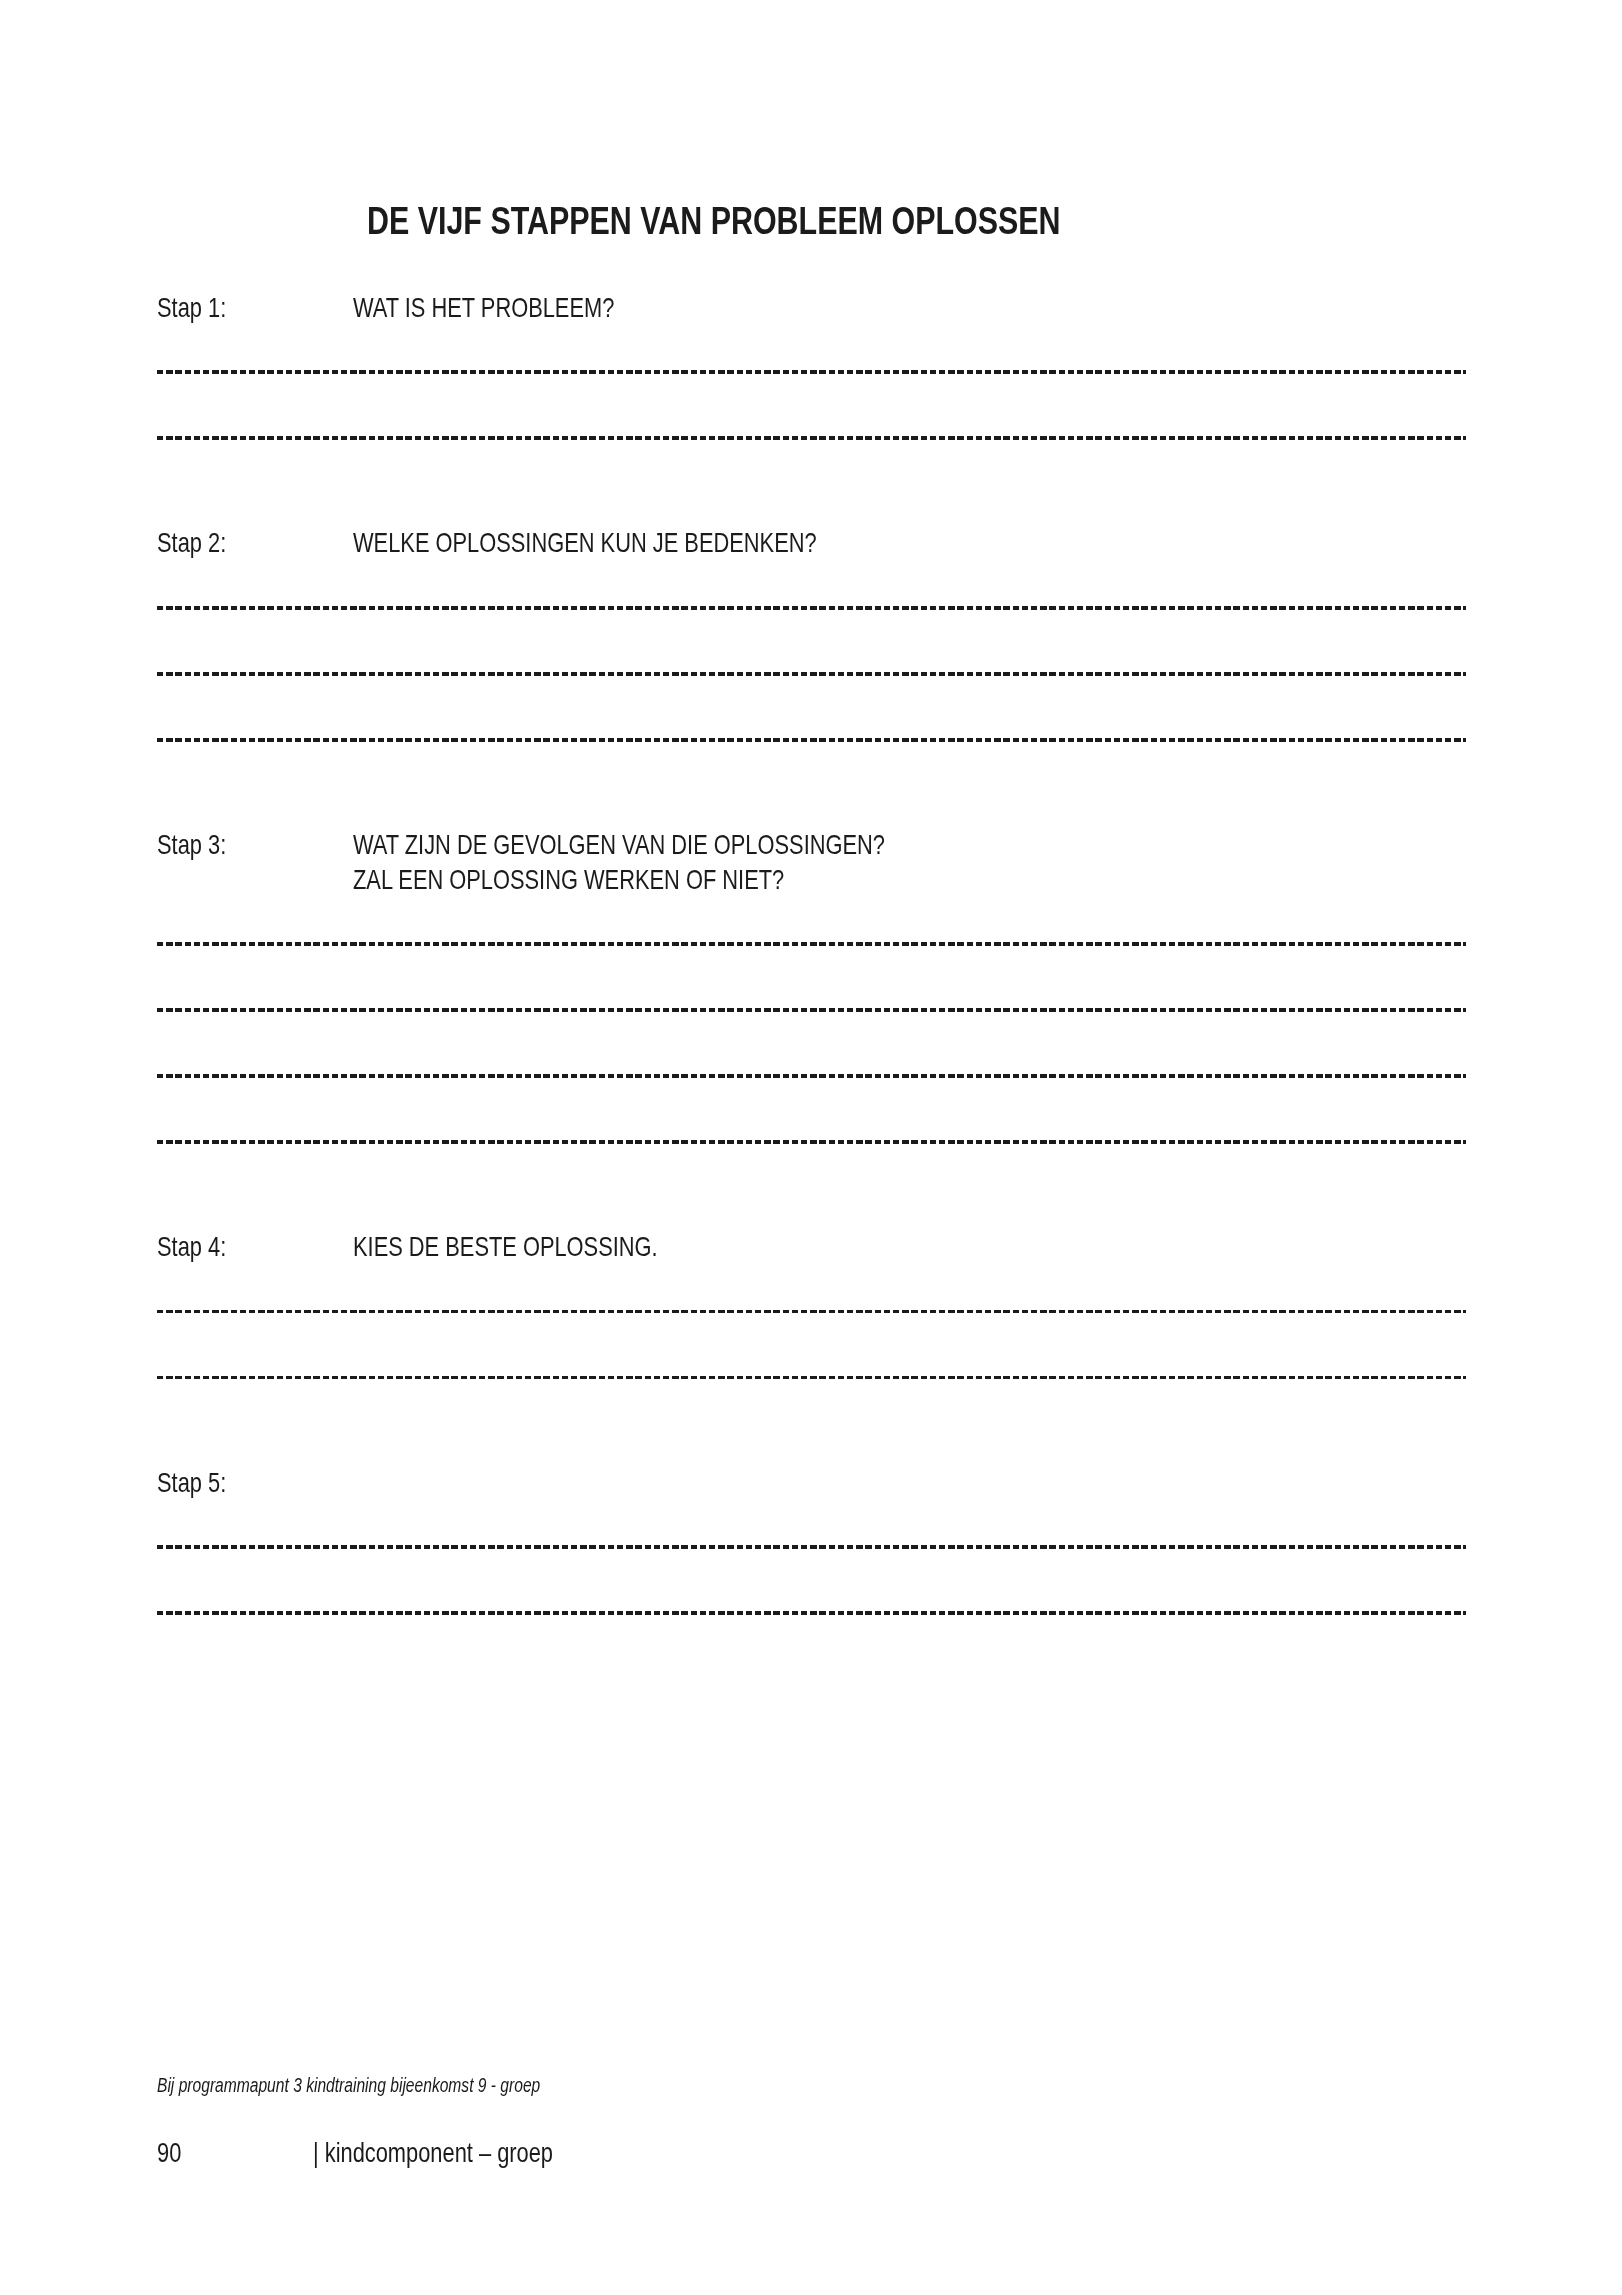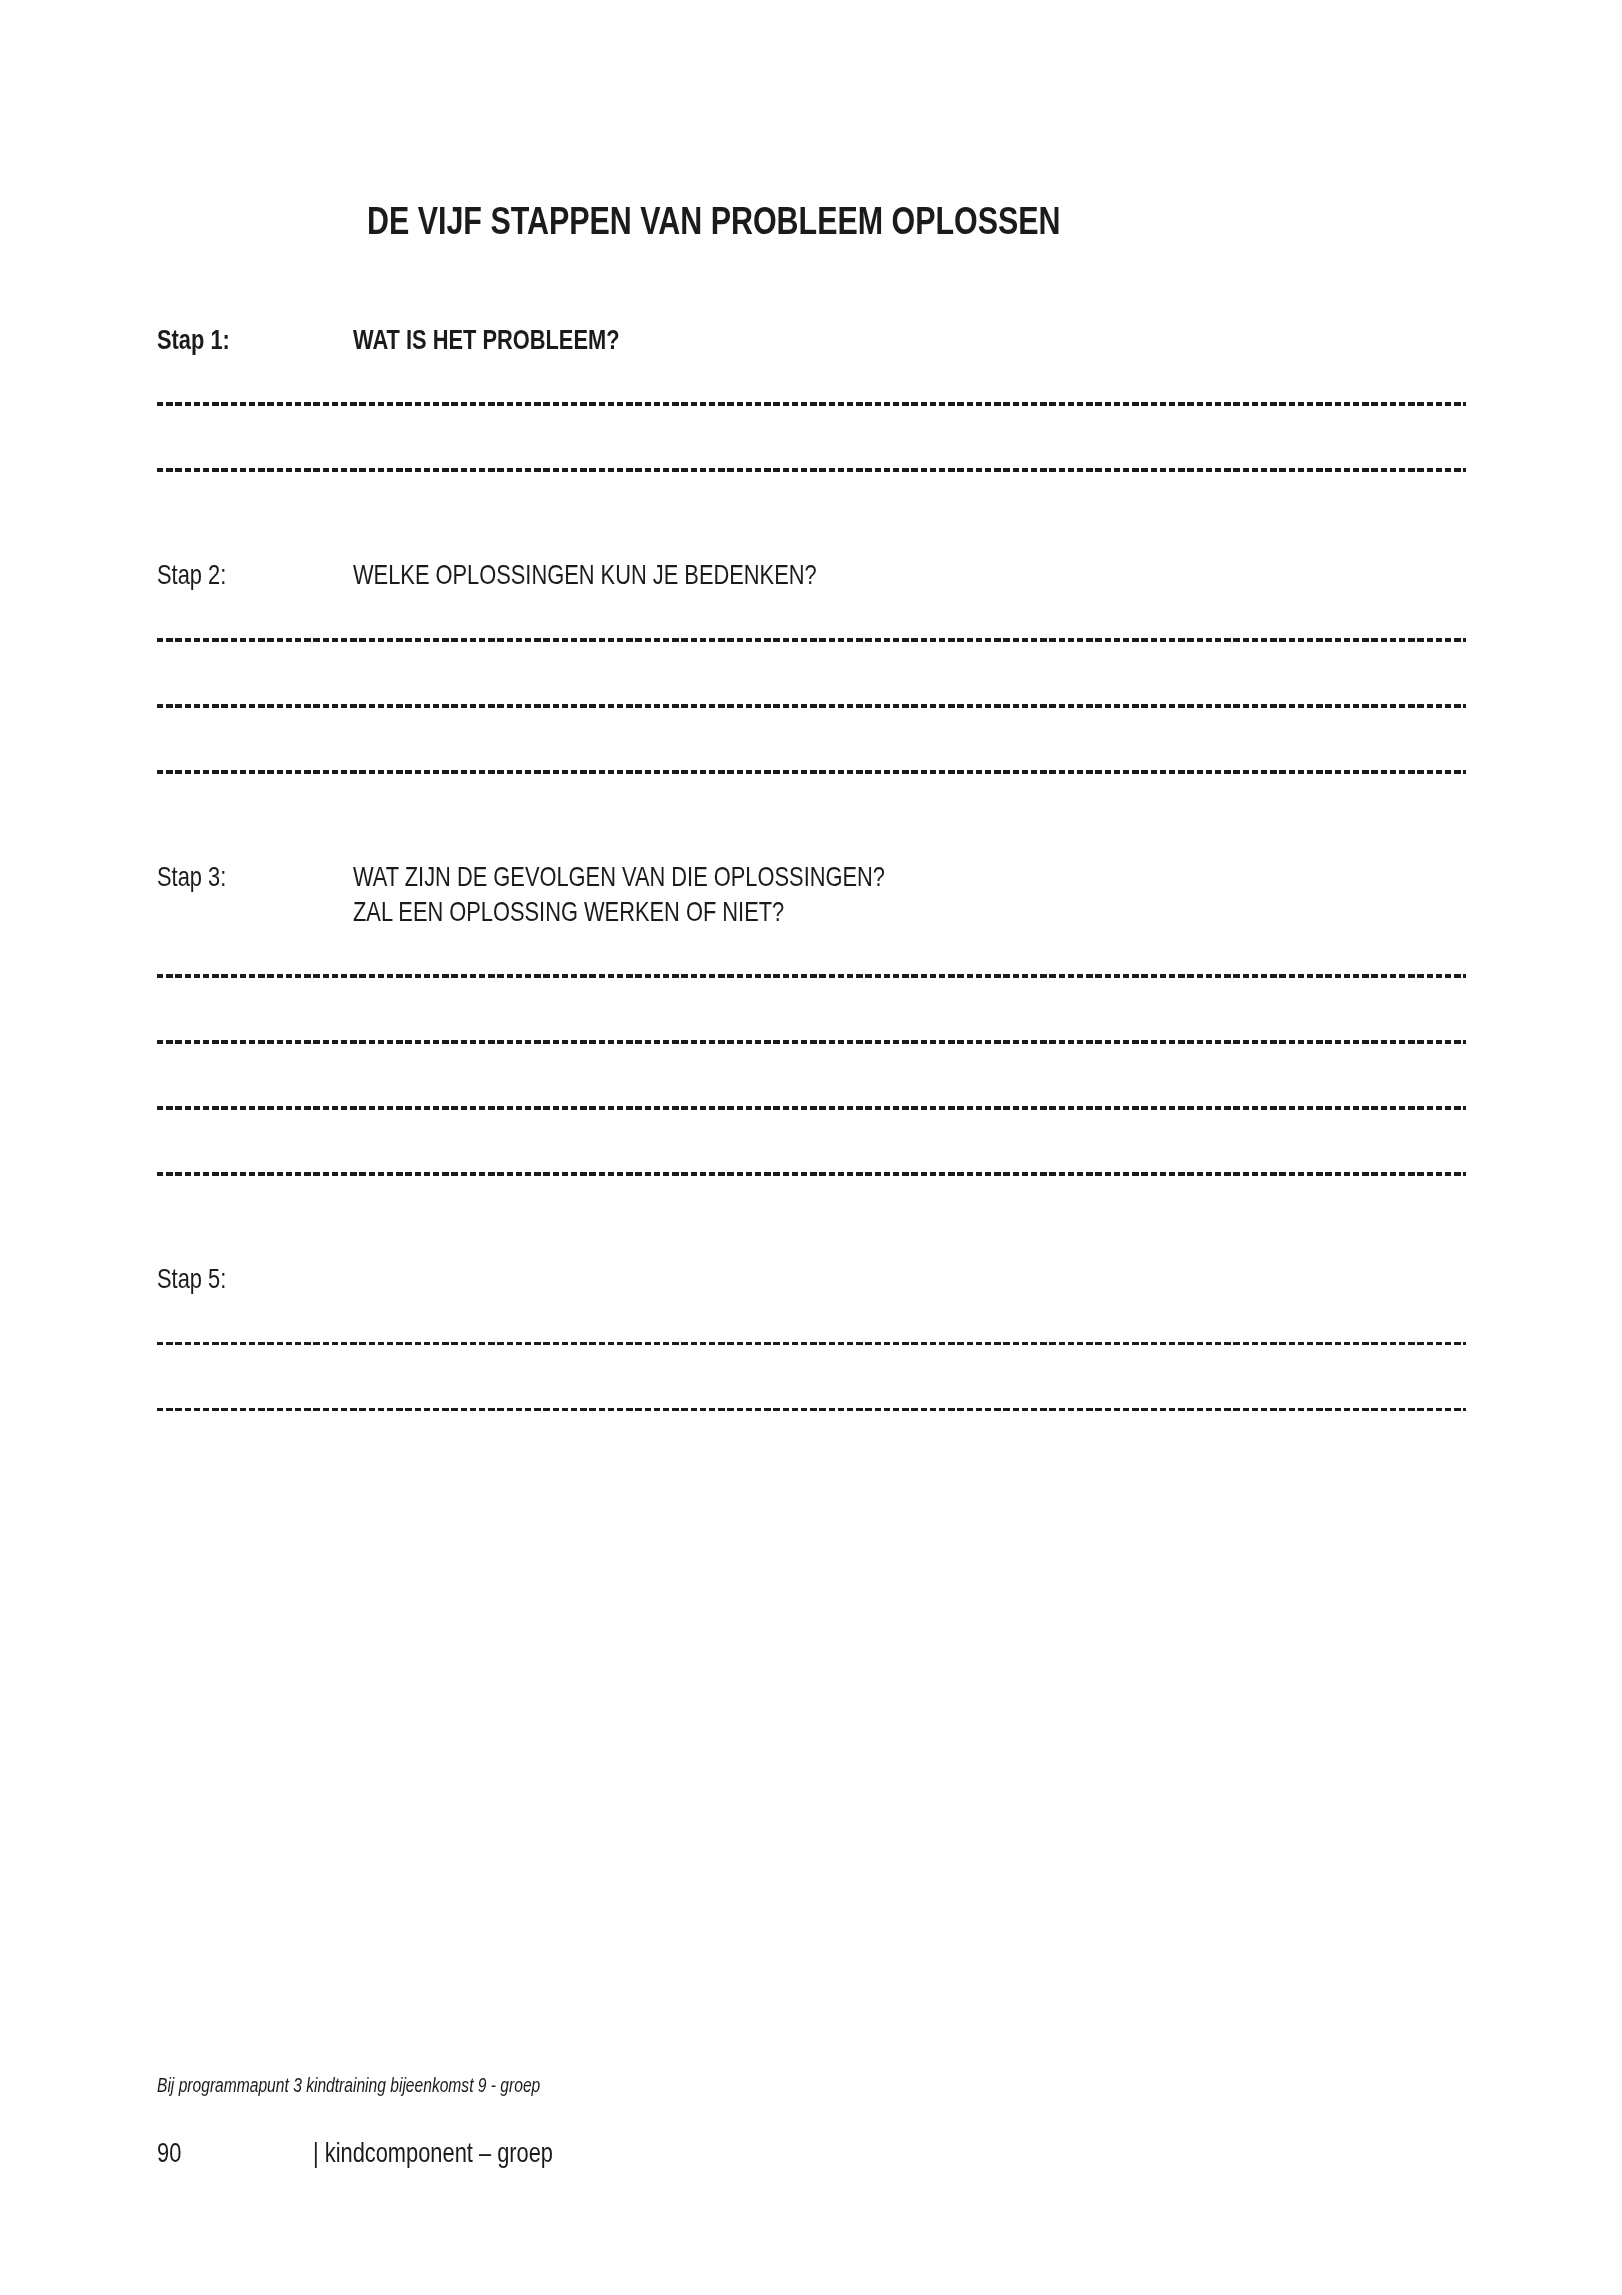--- a/index.html
+++ b/index.html
@@ -37,21 +37,21 @@
   .doc-title {
     margin: 0;
     font-size: 39px;
     line-height: 42px;
     font-weight: 700;
     letter-spacing: 0;
     text-align: center;
   }
 
   .step { margin-top: 54px; }
-  .step:first-of-type { margin-top: 80px; font-weight: bold; }
+  .step:first-of-type { margin-top: 48px; }
 
   .step-header {
     display: flex;
     align-items: flex-start;
     font-size: 28px;
     line-height: 35px;
   }
   .step-label {
     flex: 0 0 196px;
     width: 196px;
@@ -164,20 +164,36 @@
           </div>
           <div class="dash-row">
             <div class="dash-line"></div>
           </div>
           <div class="dash-row">
             <div class="dash-line"></div>
           </div>
         </div>
     </section>
 
+    <section class="step">
+      <div class="step-header">
+        <span class="step-label"><span class="t">Stap 4:</span></span>
+        <span class="step-question-wrap">
+            <span class="t">KIES DE BESTE OPLOSSING.</span>
+          </span>
+      </div>
+      <div class="dashes">
+          <div class="dash-row">
+            <div class="dash-line"></div>
+          </div>
+          <div class="dash-row">
+            <div class="dash-line"></div>
+          </div>
+        </div>
+    </section>
 
     <section class="step">
       <div class="step-header">
         <span class="step-label"><span class="t">Stap 5:</span></span>
       </div>
       <div class="dashes">
           <div class="dash-row">
             <div class="dash-line"></div>
           </div>
           <div class="dash-row">

